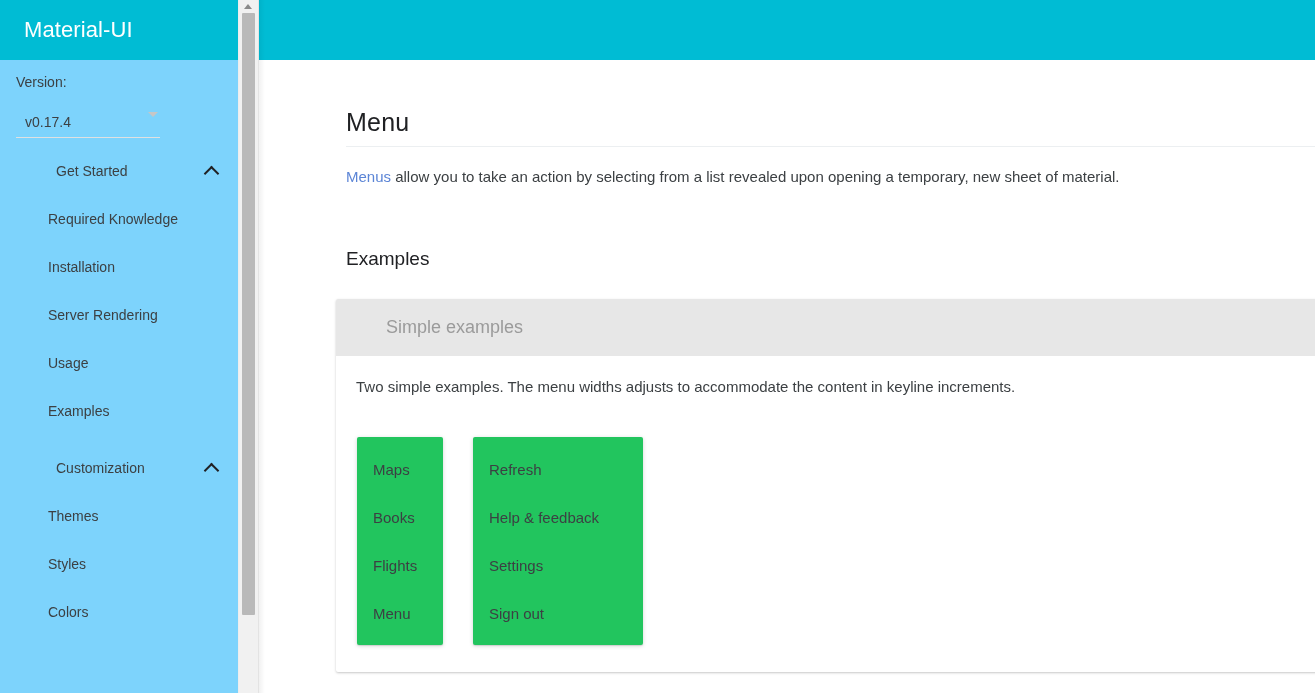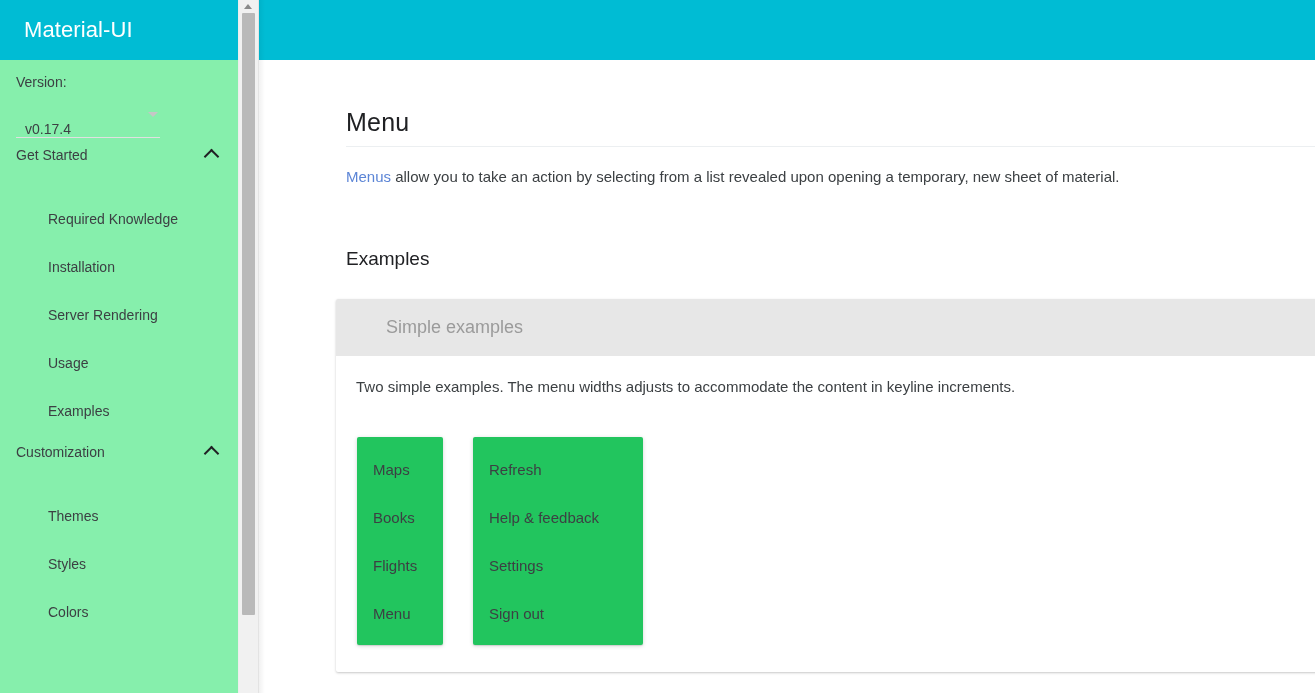--- a/index.html
+++ b/index.html
@@ -11,21 +11,21 @@
     font-family: "Liberation Sans", sans-serif;
     -webkit-font-smoothing: antialiased;
   }
 
   #app { position: relative; width: 1315px; height: 693px; overflow: hidden; }
 
   
   #sidebar {
     position: absolute; left: 0; top: 0;
     width: 238px; height: 693px;
-    background: #86efac;
+    background: #7dd3fc;
     overflow: hidden;
   }
   #sidebar-header {
     height: 60px;
     background: #00BCD4;
     display: flex; align-items: center;
     padding-left: 24px;
   }
   #sidebar-title {
     color: #ffffff;
@@ -37,41 +37,42 @@
   #version-label {
     font-size: 14px;
     color: #3c4043;
     margin-bottom: 16px;
   }
   #version-select {
     position: relative;
     width: 144px;
     height: 32px;
     border-bottom: 1px solid #e0e0e0;
-    display: flex; align-items: flex-end;
+    display: flex; align-items: center;
     cursor: pointer;
   }
   #version-value {
     font-size: 14px;
     color: #3c4043;
     padding-left: 9px;
   }
   #version-caret {
     position: absolute; right: 2px; top: 6px;
     width: 0; height: 0;
     border-left: 5px solid transparent;
     border-right: 5px solid transparent;
     border-top: 5px solid #c6c6c6;
   }
 
   .nav-group-header {
-    display: flex; justify-content: space-between;
+    display: flex; align-items: center; justify-content: space-between;
     padding: 0 16px 0 16px;
     height: 48px;
     cursor: pointer;
+    margin-left: 40px;
   }
   .nav-group-title {
     font-size: 14px;
     color: #3c4043;
   }
   .chevron {
     width: 14px; height: 14px;
     position: relative;
     margin-right: 3px;
   }

